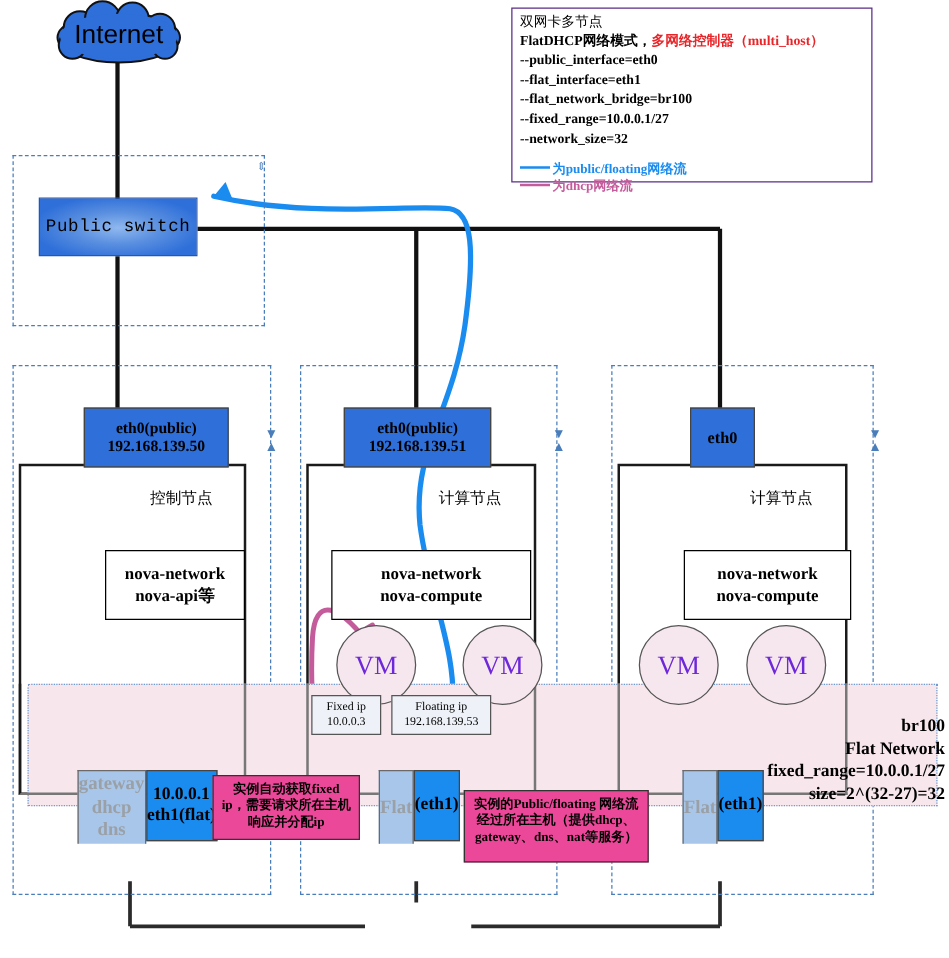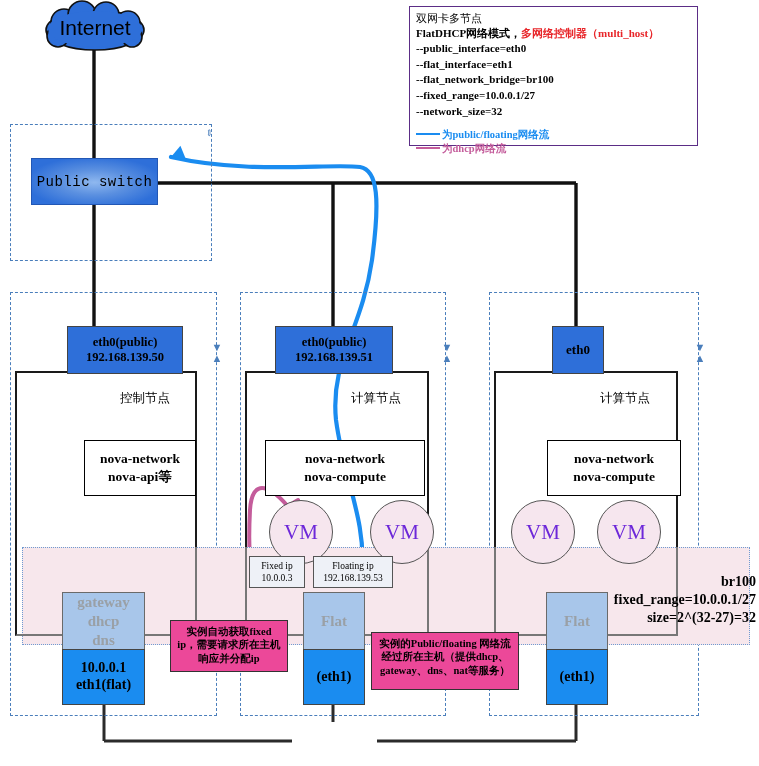--- a/index.html
+++ b/index.html
@@ -33,21 +33,21 @@
   }
 
   
   .vm{
     border-radius:50%;border:1.3px solid #555;background:#f6e6ee;
     display:flex;align-items:center;justify-content:center;
     font-size:21px;color:#6d28d9;font-family:"Liberation Serif",serif;
   }
 
   
-  .flatstack{display:flex;flex-direction:column;}
+  .flatstack{display:flex;flex-direction:row;margin-top:24px;}
   .flat-top{
     background:#a8c6ea;border:1.5px solid #6a6a6a;border-bottom:none;
     display:flex;flex-direction:column;align-items:center;justify-content:center;
     color:#9aa0a6;font-weight:bold;font-size:15px;line-height:1.25;text-align:center;
   }
   .flat-bot{
     background:#1a8cf0;border:1.5px solid #444;
     display:flex;flex-direction:column;align-items:center;justify-content:center;
     color:#000;font-weight:bold;font-size:14px;line-height:1.2;text-align:center;
   }
@@ -276,20 +276,21 @@
     <div class="flat-bot" style="height:55px;">
       <span>(eth1)</span>
     </div>
   </div>
 
   <div class="abs callout" style="left:170px;top:620px;width:118px;height:52px;">实例自动获取fixed ip，需要请求所在主机响应并分配ip</div>
   <div class="abs callout" style="left:371px;top:632px;width:148px;height:58px;">实例的Public/floating 网络流经过所在主机（提供dhcp、gateway、dns、nat等服务）</div>
 
   <div class="abs brcap" style="left:480px;top:573px;width:276px;">
     <div>br100</div>
+    <div>Flat Network</div>
     <div>fixed_range=10.0.0.1/27</div>
     <div>size=2^(32-27)=32</div>
   </div>
 
   <div class="abs switchbox" style="left:292px;top:722px;width:85px;height:49px;margin-top:48px;">
     <span>switch</span>
   </div>
 
 </div>
 

